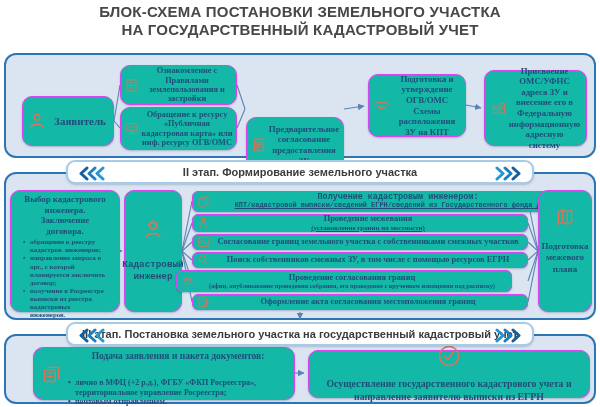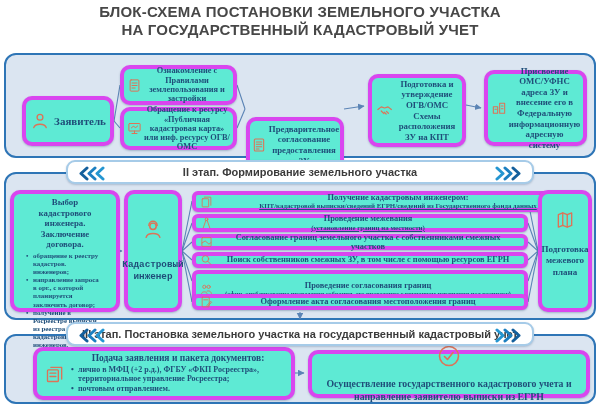--- a/index.html
+++ b/index.html
@@ -14,21 +14,21 @@
   #c2{top:172px;height:148px;}
   #c3{top:334px;height:70px;}
   .connectors{position:absolute;left:0;top:0;z-index:2;}
   .banner{position:absolute;left:66px;right:66px;height:24px;background:#ffffff;
           border:2px solid #a6cbe8;border-radius:9px;z-index:4;display:flex;align-items:center;
           justify-content:center;font-size:11px;font-weight:700;color:#3b3b3b;
           box-shadow:0 1px 2px rgba(40,70,110,.25);box-sizing:border-box;}
   #b1{top:40px}#b2{top:160px}#b3{top:322px}
   .chev{position:absolute;top:4px;}
   .chev.l{left:9px}.chev.r{right:9px}
-  .block{position:absolute;background:#5eead4;border:4px solid #d946ef;border-radius:10px;
+  .block{position:absolute;background:#14b8a6;border:1px solid #d946ef;border-radius:10px;
          z-index:3;display:flex;align-items:center;justify-content:center;
          font-family:"Liberation Serif",serif;font-weight:700;color:#1f4e79;text-align:center;
          box-sizing:border-box;box-shadow:0 1px 2px rgba(40,70,110,.3);}
   .bicon{flex:0 0 auto;}
   .btxt{flex:1 1 auto;}
   .row{flex-direction:column;border-radius:6px;padding:1px 6px 1px 22px;line-height:1.12;}
   .rowicon{position:absolute;left:4px;top:50%;transform:translateY(-50%);}
   .u{text-decoration:underline;}
   .bullets{text-align:left;}
   .bullets div{position:relative;padding-left:7px;line-height:1.18;}
@@ -115,21 +115,21 @@
     <svg class="icon bicon" width="16" height="16" viewBox="0 0 24 24">
       <rect x="5" y="3" width="14" height="18" rx="1.5"></rect>
         <line x1="8" y1="7.5" x2="16" y2="7.5"></line>
       <line x1="8" y1="11" x2="16" y2="11"></line>
         <line x1="8" y1="14.5" x2="16" y2="14.5"></line>
         <line x1="8" y1="18" x2="12" y2="18"></line>
     </svg>
     <span class="btxt">Предварительное согласование предоставления ЗУ</span>
   </div>
 
-  <div class="block" style="left:368px;top:74px;width:98px;height:73px;font-size:8.8px;line-height:1.2;gap:2px;padding:2px 4px;">
+  <div class="block" style="left:368px;top:74px;width:98px;height:63px;font-size:8.8px;line-height:1.2;gap:2px;padding:2px 4px;">
     <svg class="icon bicon" width="18" height="18" viewBox="0 0 24 24">
       <path d="M2.5 10l4.5-3.5 4.5 1.5 4.5-1.5L20.5 10"></path>
       <path d="M7 12l3.5 3.5 M11 13.5l2.5 2.5 M14 12.5l2.5 2.5"></path>
     </svg>
     <span class="btxt">Подготовка и утверждение ОГВ/ОМС Схемы расположения ЗУ на КПТ</span>
   </div>
 
   <div class="block" style="left:484px;top:70px;width:103px;height:76px;font-size:8.8px;line-height:1.2;gap:2px;padding:2px 6px;">
     <svg class="icon bicon" width="16" height="16" viewBox="0 0 24 24">
       <rect x="3.5" y="10" width="6.5" height="10"></rect>
@@ -158,21 +158,21 @@
 
   <div class="block col" style="left:124px;top:190px;width:58px;height:122px;font-size:9.3px;line-height:1.25;padding:8px 3px;gap:18px;font-family:Liberation Mono, monospace;">
     <svg class="icon" width="22" height="22" viewBox="0 0 24 24">
       <circle cx="12" cy="8" r="3.5"></circle>
         <path d="M7.5 7a4.5 4.5 0 0 1 9 0"></path>
         <path d="M4.5 20c1.5-5.5 13.5-5.5 15 0"></path>
     </svg>
     <span>Кадастровый инженер</span>
   </div>
 
-  <div class="block row" style="left:192px;top:191px;width:396px;height:21px;font-size:8.4px;">
+  <div class="block row" style="left:192px;top:191px;width:396px;height:21px;font-size:8.4px;font-family:Liberation Mono, monospace;">
     <svg class="icon rowicon" width="13" height="13" viewBox="0 0 24 24">
       <rect x="4" y="6" width="12" height="15" rx="1"></rect>
         <path d="M8 3h12v15"></path>
     </svg>
     <span>Получение кадастровым инженером:</span>
     <span class="u" style="font-size:6.9px;">КПТ/кадастровой выписки/сведений ЕГРН/сведений из Государственного фонда данных</span>
   </div>
 
   <div class="block row" style="left:192px;top:214px;width:336px;height:18px;font-size:8.4px;">
     <svg class="icon rowicon" width="13" height="13" viewBox="0 0 24 24">
@@ -192,21 +192,21 @@
   </div>
 
   <div class="block row" style="left:192px;top:252px;width:336px;height:16px;font-size:8.4px;">
     <svg class="icon rowicon" width="13" height="13" viewBox="0 0 24 24">
       <circle cx="10" cy="10" r="6"></circle>
         <line x1="14.5" y1="14.5" x2="20" y2="20"></line>
     </svg>
     <span>Поиск собственников смежных ЗУ, в том числе с помощью ресурсов ЕГРН</span>
   </div>
 
-  <div class="block row" style="left:192px;top:270px;width:336px;height:38px;font-size:8.4px;">
+  <div class="block row" style="left:176px;top:270px;width:336px;height:22px;font-size:8.4px;">
     <svg class="icon rowicon" width="13" height="13" viewBox="0 0 24 24">
       <circle cx="8" cy="8" r="3"></circle>
         <circle cx="16" cy="8" r="3"></circle>
         <path d="M3 20c.8-4 9.2-4 10 0 M13 16c2.5-1.5 7-0.5 8 4"></path>
     </svg>
     <span>Проведение согласования границ</span>
     <span style="font-size:6.4px;">(офиц. опубликование проведения собрания, его проведение с вручением извещения под расписку)</span>
   </div>
 
   <div class="block row" style="left:192px;top:294px;width:336px;height:16px;font-size:8.4px;">
@@ -220,21 +220,21 @@
 
   <div class="block col" style="left:538px;top:190px;width:54px;height:122px;font-size:9px;line-height:1.25;padding:16px 9px;gap:14px;justify-content:flex-start;">
     <svg class="icon" width="20" height="20" viewBox="0 0 24 24">
       <path d="M4 5.5l5.3-2 5.4 2 5.3-2v15l-5.3 2-5.4-2-5.3 2z"></path>
         <line x1="9.3" y1="3.5" x2="9.3" y2="18.5"></line>
         <line x1="14.7" y1="5.5" x2="14.7" y2="20.5"></line>
     </svg>
     <span>Подготовка межевого плана</span>
   </div>
 
-  <div class="block" style="left:33px;top:347px;width:262px;height:53px;font-size:8px;line-height:1.2;padding:3px 6px 3px 34px;flex-direction:column;justify-content:flex-end;">
+  <div class="block" style="left:33px;top:347px;width:262px;height:53px;font-size:8px;line-height:1.2;padding:3px 6px 3px 34px;flex-direction:column;justify-content:flex-start;gap:16px;">
     <svg class="icon" style="position:absolute;left:8px;top:50%;transform:translateY(-50%);" width="20" height="20" viewBox="0 0 24 24">
       <rect x="3" y="7" width="13" height="14" rx="1"></rect>
         <path d="M7 4h13v14"></path>
         <line x1="6" y1="11" x2="13" y2="11"></line>
         <line x1="6" y1="15" x2="13" y2="15"></line>
     </svg>
     <div style="font-size:9.5px;">Подача заявления и пакета документов:</div>
     <div class="bullets" style="width:100%;">
       <div>лично в МФЦ (+2 р.д.), ФГБУ «ФКП Росреестра», территориальное управление Росреестра;</div>
       <div>почтовым отправлением.</div>

